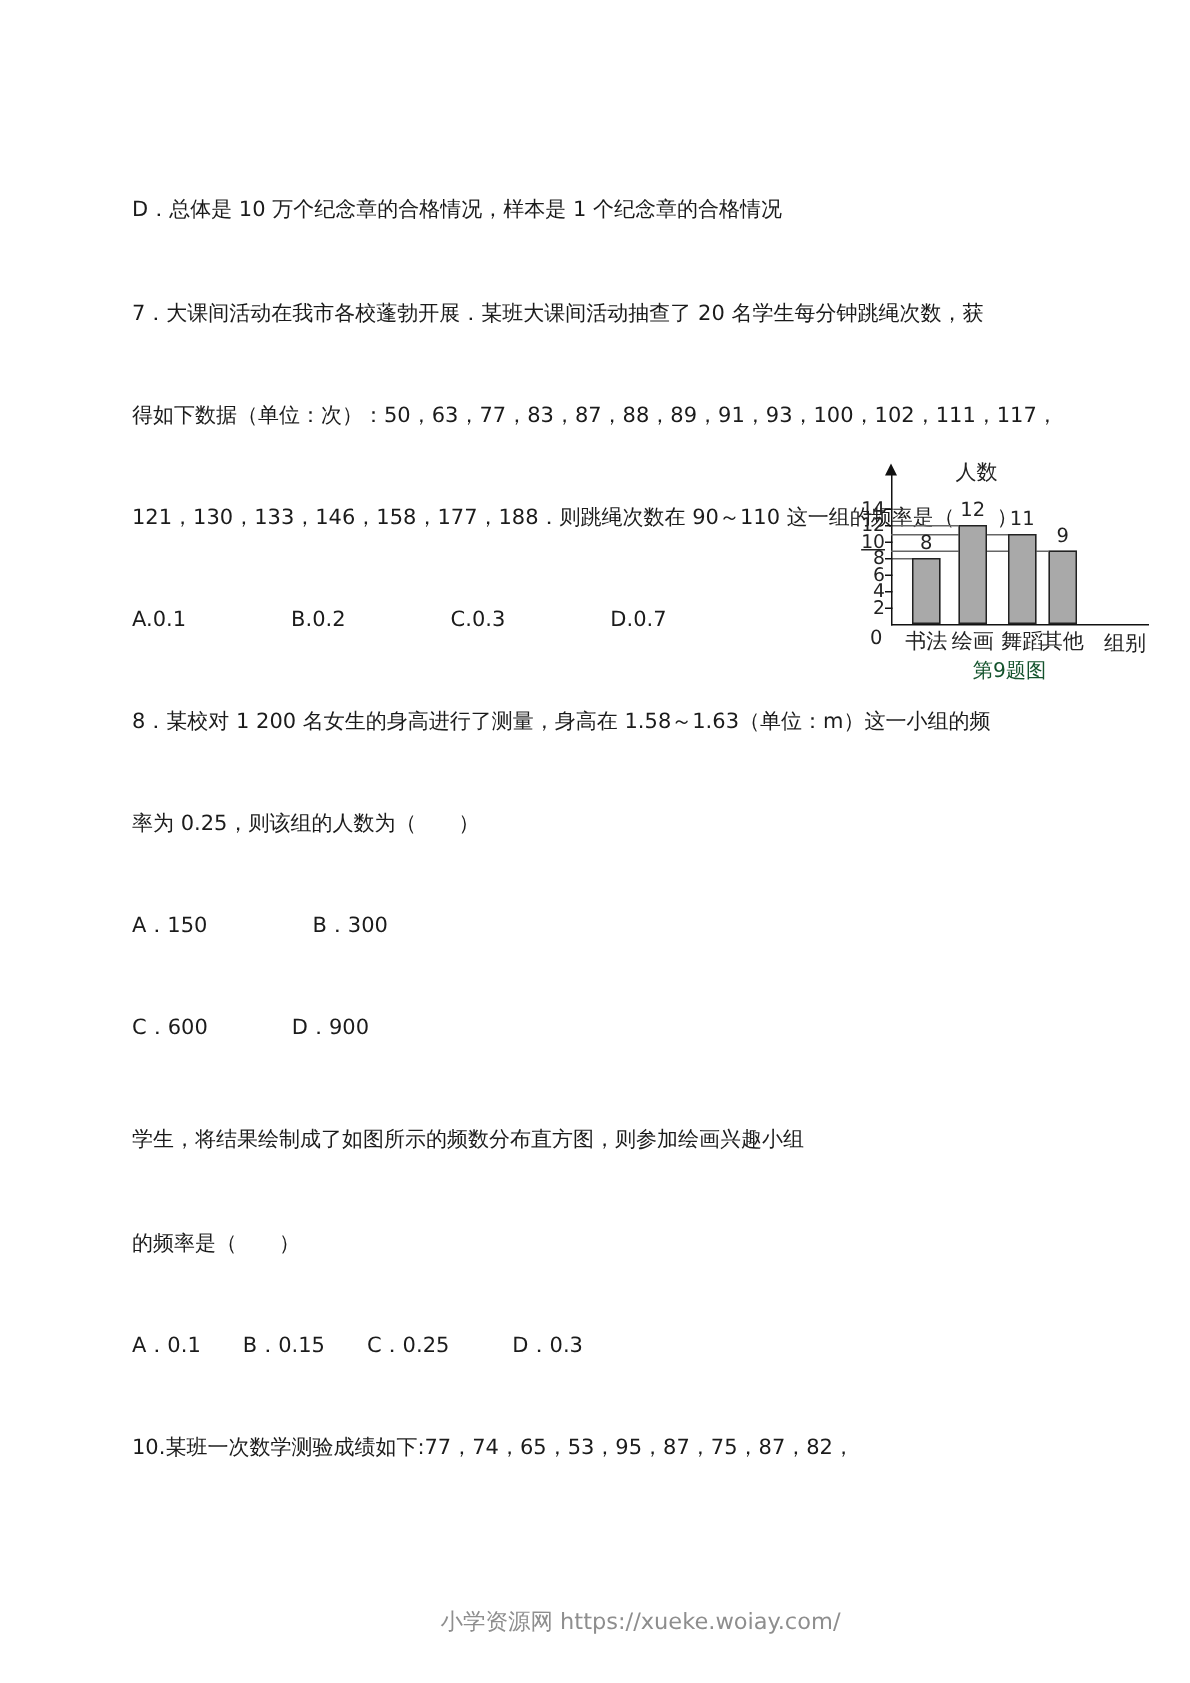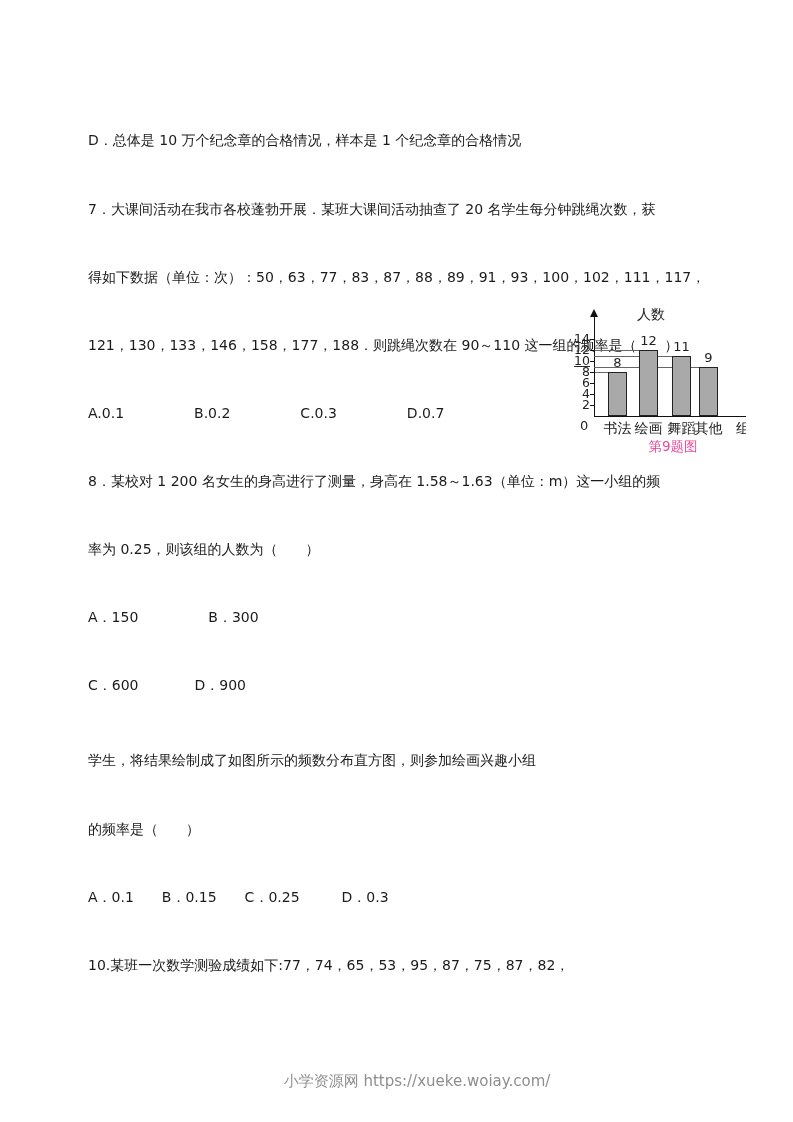--- a/index.html
+++ b/index.html
@@ -6,20 +6,21 @@
     margin: 0; padding: 0;
     background: #ffffff;
     font-family: "DejaVu Sans", "Liberation Sans", sans-serif;
   }
   #page {
     position: relative;
     width: 746px; height: 1122px;
     background: #ffffff;
     overflow: hidden;
     color: #1b1b1b;
+    padding-left: 20px;
   }
   .doc {
     position: absolute;
     left: 88px; top: 84px;
     width: 640px;
     font-size: 14px;
     line-height: 22.7px;
     white-space: pre-wrap;
     color: #1b1b1b;
   }
@@ -77,21 +78,21 @@
   }
   .cat-label {
     position: absolute; top: 116px; width: 40px; text-align: center;
     font-size: 14px; line-height: 16px;
   }
   .ylabel { position: absolute; left: 24px; top: 2px; font-size: 14px; margin-left: 35px; }
   .xlabel { position: absolute; left: 158px; top: 116px; font-size: 14px; }
   .origin-label { position: absolute; left: 2px; top: 114px; font-size: 13px; }
   .chart-caption {
     position: absolute; left: 30px; top: 134px; width: 130px;
-    text-align: center; font-size: 13.5px; color: #ec4899;
+    text-align: center; font-size: 13.5px; color: #14532d;
   }
   
   .footer {
     position: absolute; left: 0; top: 1072px; width: 100%;
     text-align: center;
     color: #8e8e8e;
     font-size: 15px;
     margin-left: 44px;
   }
 </style>

